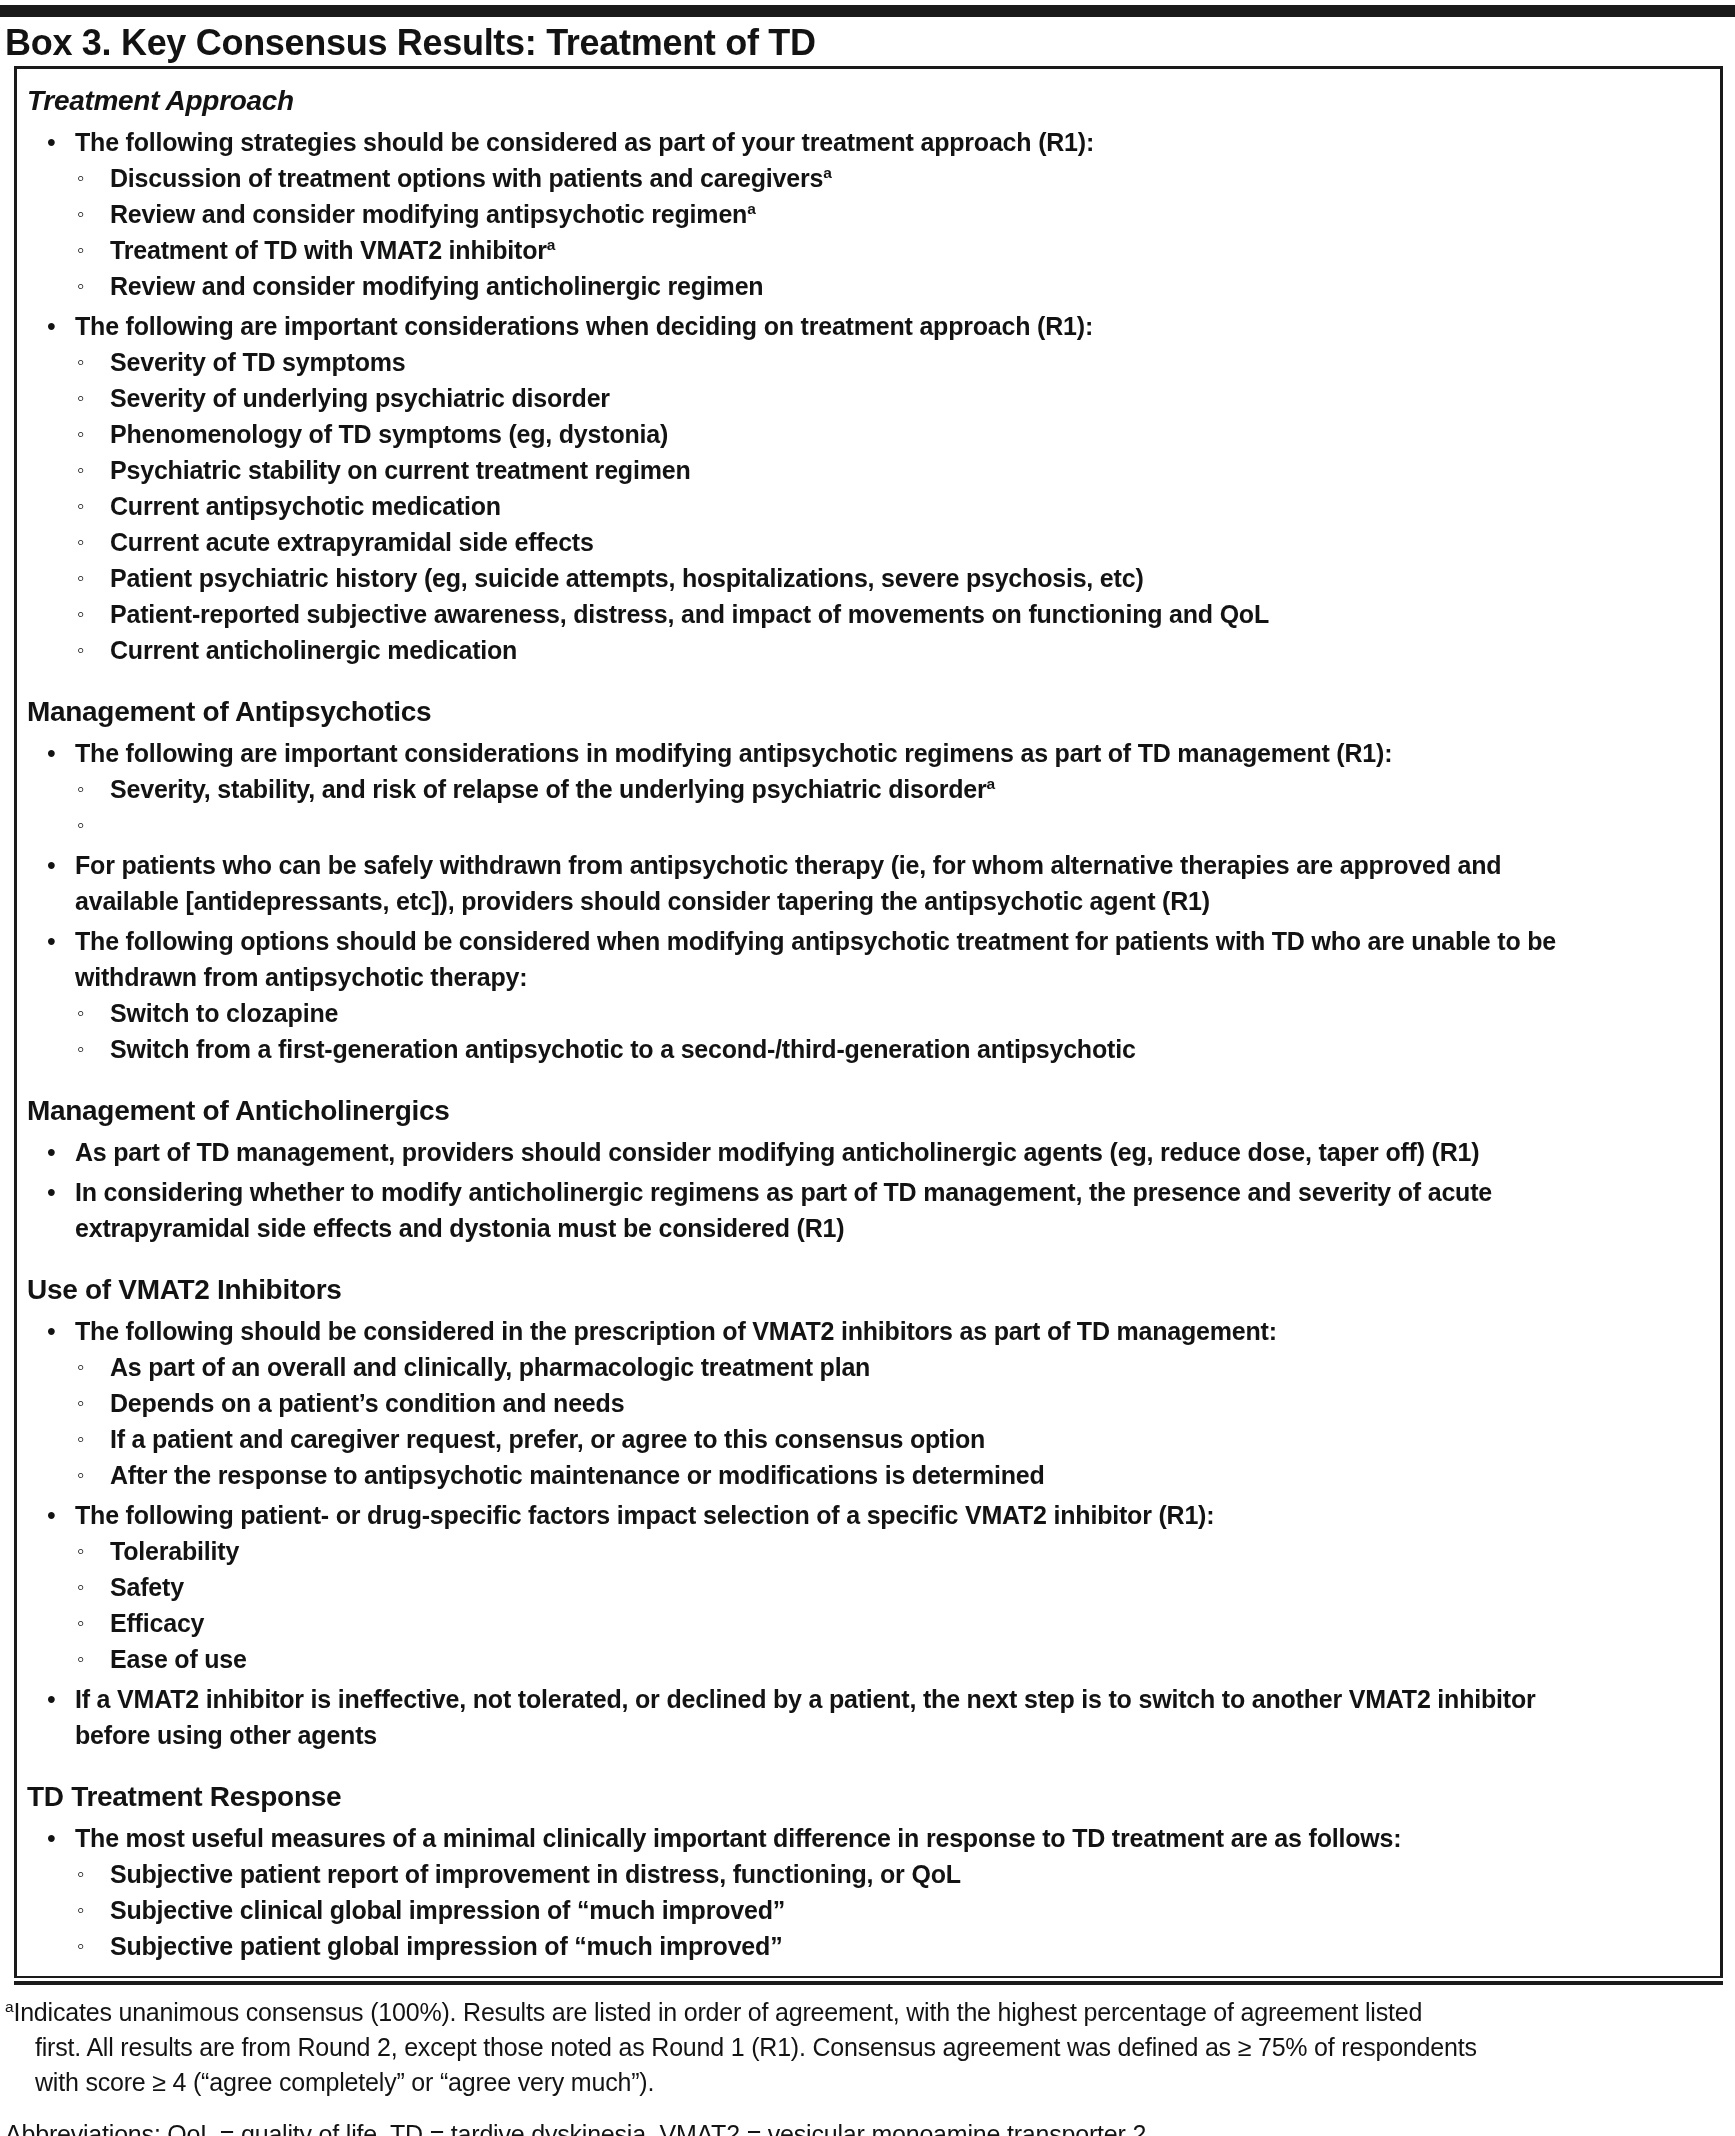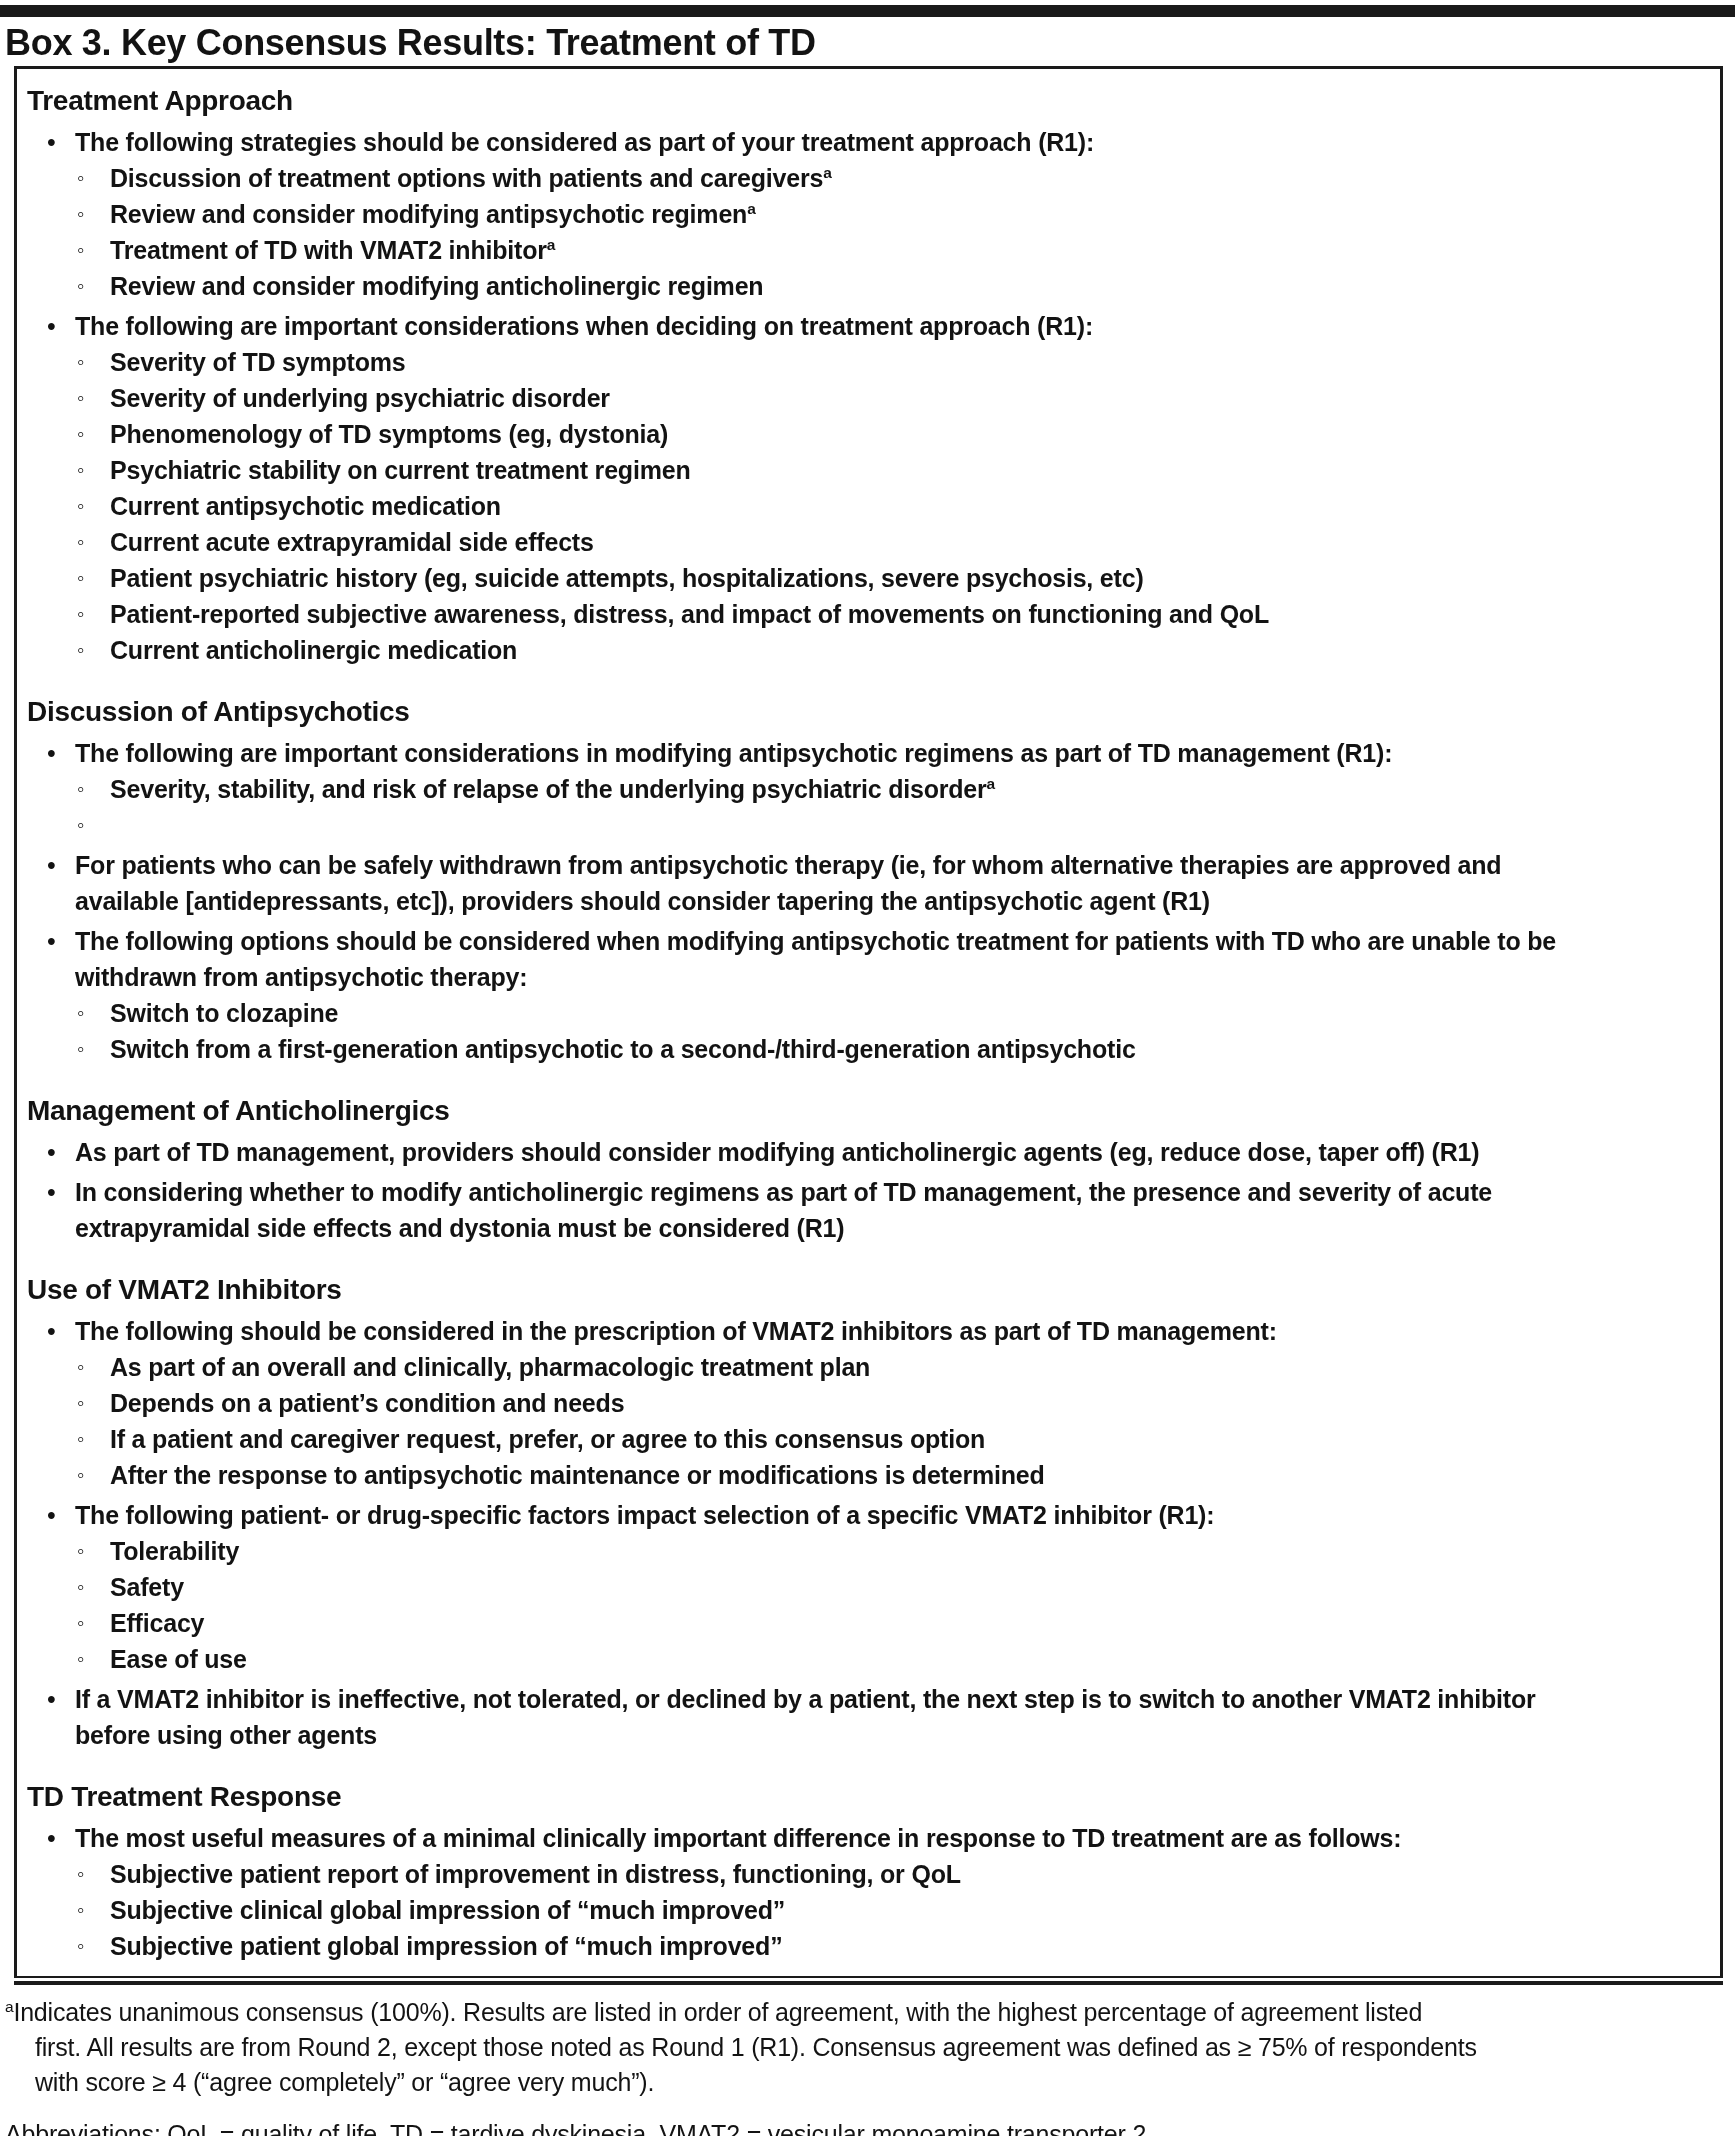--- a/index.html
+++ b/index.html
@@ -37,21 +37,21 @@
     background: #1a1a1a;
     margin: 3px 13px 0 14px;
   }
   .sec-heading {
     font-size: 28px;
     font-weight: bold;
     line-height: 36px;
     letter-spacing: -0.3px;
     margin: 26px 0 5px 0;
   }
-  .sec-heading:first-child { margin-top: 0; }
+  .sec-heading:first-child { margin-top: 0; font-style: italic; }
   .item {
     display: flex;
     font-size: 25px;
     line-height: 36px;
     letter-spacing: -0.2px;
   }
   .item .marker { flex: none; }
   .item.lvl1 { margin-top: 4px; padding-left: 20px; }
   .item.lvl1 .marker { width: 28px; }
   .item.lvl2 { padding-left: 50px; }
@@ -133,21 +133,21 @@
           <span class="txt">Patient psychiatric history (eg, suicide attempts, hospitalizations, severe psychosis, etc)</span>
         </div>
         <div class="item lvl2">
           <span class="marker">◦</span>
           <span class="txt">Patient-reported subjective awareness, distress, and impact of movements on functioning and QoL</span>
         </div>
         <div class="item lvl2">
           <span class="marker">◦</span>
           <span class="txt">Current anticholinergic medication</span>
         </div>
-        <div class="sec-heading">Discussion of Antipsychotics</div>
+        <div class="sec-heading">Management of Antipsychotics</div>
         <div class="item lvl1">
           <span class="marker">•</span>
           <span class="txt">The following are important considerations in modifying antipsychotic regimens as part of TD management (R1):</span>
         </div>
         <div class="item lvl2">
           <span class="marker">◦</span>
           <span class="txt">Severity, stability, and risk of relapse of the underlying psychiatric disorder<sup>a</sup></span>
         </div>
         <div class="item lvl2">
           <span class="marker">◦</span>

